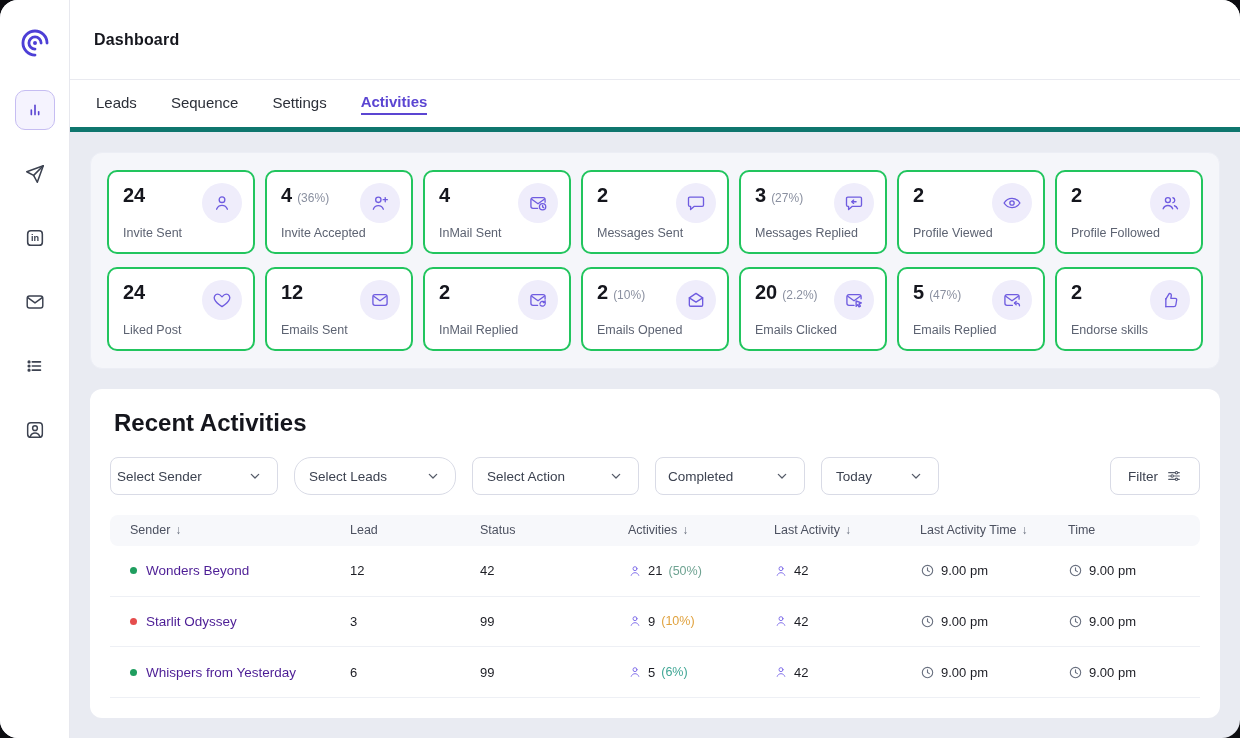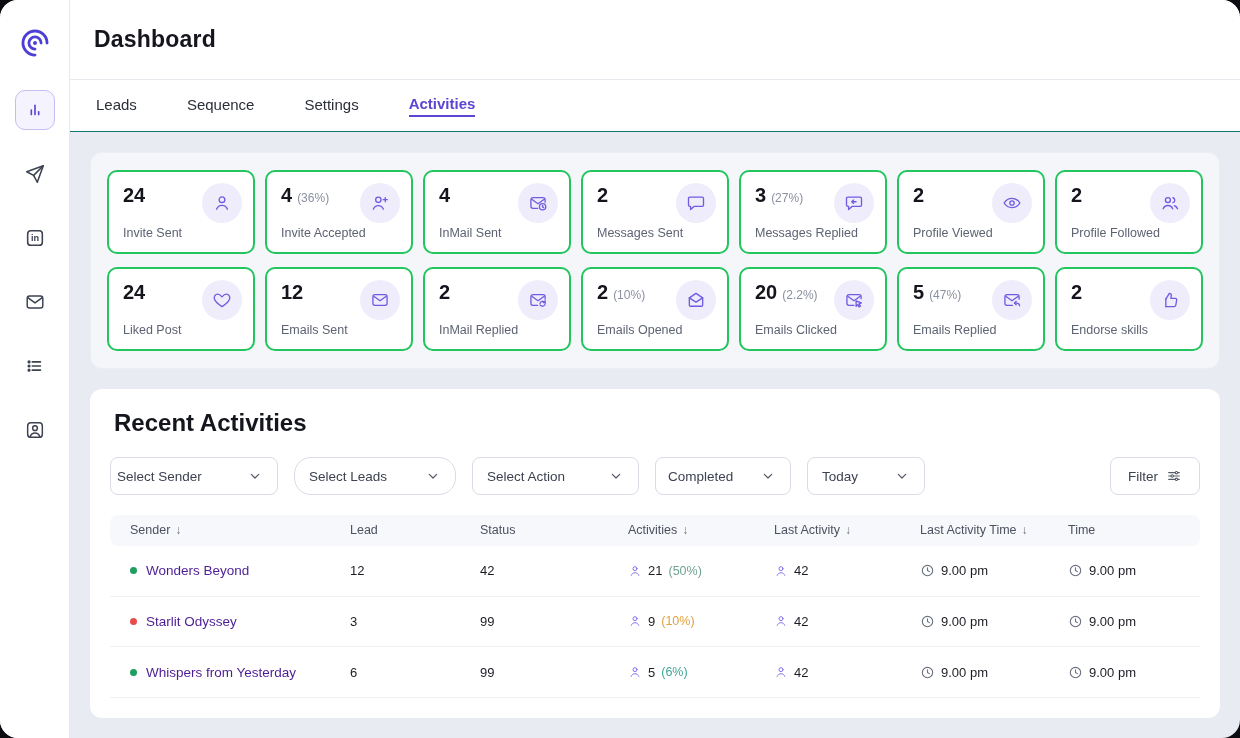--- a/index.html
+++ b/index.html
@@ -12,23 +12,23 @@
   .logo { margin-top:24px; width:38px; height:38px; color:#4d3fd6; display:flex; align-items:center; justify-content:center; }
   .logo svg { width:34px; height:34px; }
   .side-items { margin-top:28px; display:flex; flex-direction:column; align-items:center; gap:24px; }
   .side-item { width:40px; height:40px; display:flex; align-items:center; justify-content:center; color:#3c4250; border-radius:10px; cursor:pointer; }
   .side-item.active { border:1px solid #c6bdf2; background:#f5f3fe; color:#5b45d2; }
   .side-item svg { width:22px; height:22px; }
 
   
   .content { flex:1; display:flex; flex-direction:column; min-width:0; }
   .header { height:80px; background:#fff; border-bottom:1px solid #e9eaf0; display:flex; align-items:center; padding-left:24px; flex-shrink:0; }
-  .title { font-size:23px; font-weight:700; color:#15161d; letter-spacing:.2px; }
-
-  .tabs { height:52px; background:#fff; border-bottom:1px solid #0f766e; display:flex; align-items:center; gap:50px; padding-left:26px; flex-shrink:0; }
+  .title { font-size:16px; font-weight:700; color:#15161d; letter-spacing:.2px; }
+
+  .tabs { height:52px; background:#fff; border-bottom:5px solid #0f766e; display:flex; align-items:center; gap:34px; padding-left:26px; flex-shrink:0; }
   .tab { font-size:15px; color:#2b2f38; cursor:pointer; padding-bottom:2px; }
   .tab.active { color:#5b45d2; font-weight:600; border-bottom:2px solid #5b45d2; padding-bottom:3px; }
 
   .main { flex:1; padding:20px; display:flex; flex-direction:column; gap:20px; min-height:0; overflow:hidden; }
 
   
   .stats-panel { background:#f5f6fa; border:1px solid #eceef5; border-radius:12px; padding:17px 16px; flex-shrink:0; }
   .stats-grid { display:grid; grid-template-columns:repeat(7,1fr); gap:13px 10px; }
   .card { position:relative; background:#fff; border:2px solid #22c55e; border-radius:10px; height:84px; padding:12px 14px; display:flex; flex-direction:column; justify-content:space-between; }
   .card-top { display:flex; align-items:baseline; gap:5px; padding-right:44px; }
@@ -37,21 +37,21 @@
   .card-label { font-size:12.5px; color:#5d6372; white-space:nowrap; }
   .card-icon { position:absolute; top:11px; right:11px; width:40px; height:40px; border-radius:50%; background:#efedfb; color:#6f5ce0; display:flex; align-items:center; justify-content:center; }
   .card-icon svg { width:20px; height:20px; }
 
   
   .recent-panel { background:#fff; border-radius:12px; padding:20px; flex:1; min-height:0; display:flex; flex-direction:column; }
   .recent-title { font-size:24px; font-weight:700; color:#15161d; padding-left:4px; }
   .filters { display:flex; align-items:center; gap:16px; margin-top:20px; }
   .select { height:38px; border:1px solid #d9dbe6; border-radius:8px; background:#fff; display:flex; align-items:center; justify-content:space-between; padding:0 14px; font-size:13.5px; color:#3c4250; cursor:pointer; }
   .select svg { width:16px; height:16px; color:#555b68; }
-  .w-sender{width:168px;padding-left:6px;} .w-leads{width:162px;border-radius:17px;} .w-action{width:167px;} .w-completed{width:136px;padding-left:12px;} .w-today{width:118px;}
+  .w-sender{width:168px;padding-left:6px;} .w-leads{width:162px;border-radius:17px;} .w-action{width:167px;} .w-completed{width:150px;padding-left:12px;} .w-today{width:118px;}
   .filter-btn { margin-left:auto; width:90px; height:38px; border:1px solid #d9dbe6; border-radius:8px; background:#fff; display:flex; align-items:center; justify-content:center; gap:8px; font-size:13.5px; color:#3c4250; cursor:pointer; }
   .filter-btn svg { width:16px; height:16px; color:#555b68; }
 
   .table { margin-top:20px; display:flex; flex-direction:column; min-height:0; }
   .trow { display:grid; grid-template-columns:220px 130px 148px 146px 146px 148px 1fr; align-items:center; padding:0 20px; }
   .thead { background:#f7f8fb; border-radius:8px; height:38px; font-size:12.5px; color:#4c5160; }
   .th { display:flex; align-items:center; gap:5px; }
   .sort { font-size:12px; color:#6b7280; }
   .tr { height:62px; border-bottom:1px solid #eef0f5; font-size:13px; color:#1c1d24; cursor:pointer; }
   .sender-cell { display:flex; align-items:center; gap:9px; font-size:13.5px; font-weight:500; color:#4c1d95; }

